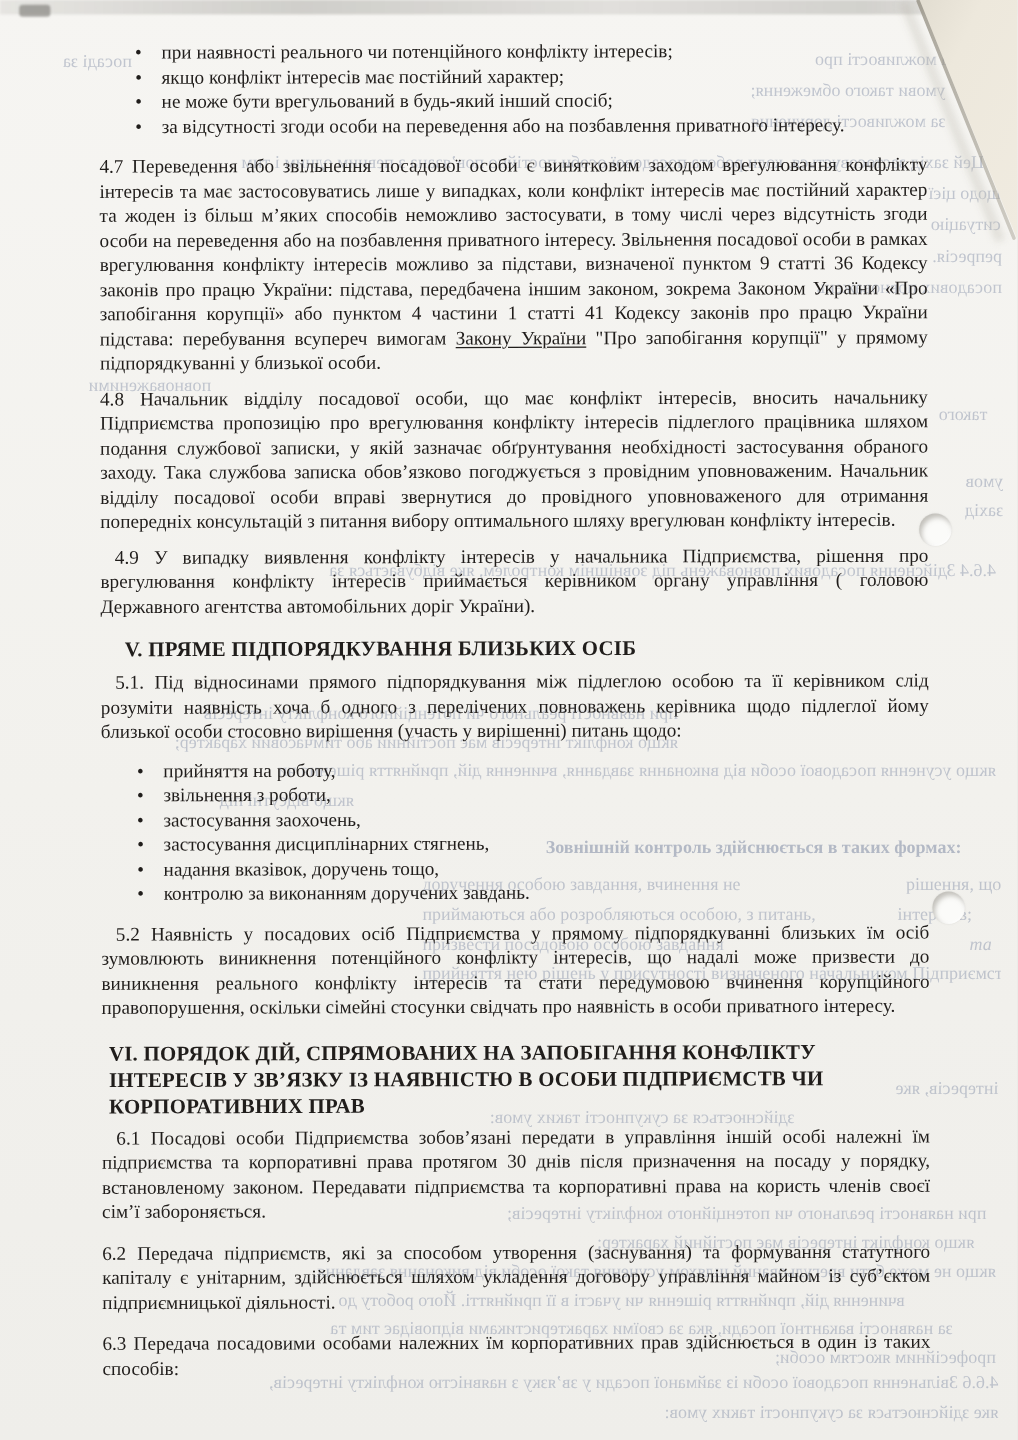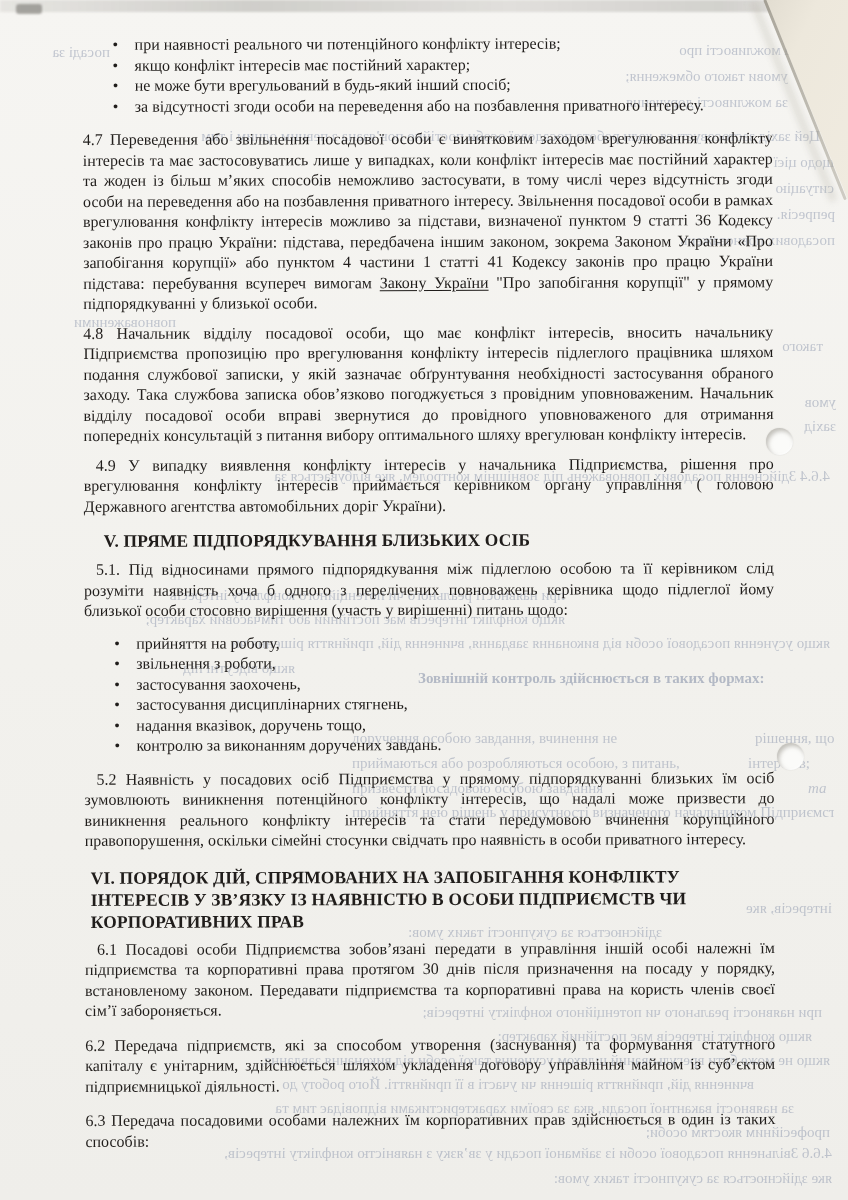--- a/index.html
+++ b/index.html
@@ -91,21 +91,21 @@
       <div class="bleed mir" style="left: 660px; top: 230px; width: 175px;">посадових повноважень</div>
       <div class="bleed mir" style="left: 26px; top: 312px; width: 150px;">повноваженими</div>
       <div class="bleed mir" style="left: 745px; top: 336px; width: 78px;">такого</div>
       <div class="bleed mir" style="left: 790px; top: 392px; width: 46px;">умов</div>
       <div class="bleed mir" style="left: 788px; top: 416px; width: 48px;">захід</div>
       <div class="bleed mir" style="left: 58px; top: 466px; width: 772px;">4.6.4 Здійснення посадових повноважень під зовнішнім контролем, яке відбувається за</div>
       <div class="bleed mir" style="left: 95px; top: 585px; width: 470px;">при наявності реального чи потенційного конфлікту інтересів</div>
       <div class="bleed mir" style="left: 95px; top: 609px; width: 470px;">якщо конфлікт інтересів має постійний або тимчасовий характер;</div>
       <div class="bleed mir" style="left: 58px; top: 633px; width: 772px;">якщо усунення посадової особи від виконання завдання, вчинення дій, прийняття рішення чи</div>
       <div class="bleed mir" style="left: 95px; top: 658px; width: 200px;">якщо відсутні під</div>
-      <div class="bleed bold" style="left: 418px; top: 668px; width: 420px;">Зовнішній контроль здійснюється в таких формах:</div>
+      <div class="bleed bold" style="left: 418px; top: 697px; width: 420px; text-align: center;">Зовнішній контроль здійснюється в таких формах:</div>
       <div class="bleed" style="left: 352px; top: 728px; width: 335px;">доручення особою завдання, вчинення не</div>
       <div class="bleed" style="left: 735px; top: 728px; width: 100px; margin-left: 20px;">рішення, що</div>
       <div class="bleed" style="left: 352px; top: 753px; width: 392px;">приймаються або розробляються особою, з питань,</div>
       <div class="bleed" style="left: 748px; top: 753px; width: 86px;">інтересів;</div>
       <div class="bleed" style="left: 352px; top: 778px; width: 302px;">призвести посадовою особою завдання</div>
       <div class="bleed" style="left: 808px; top: 778px; width: 26px; font-style: italic;">та</div>
       <div class="bleed" style="left: 352px; top: 802px; width: 482px;">прийняття нею рішень у присутності визначеного начальником Підприємства працівника.</div>
       <div class="bleed mir" style="left: 700px; top: 898px; width: 132px;">інтересів, яке</div>
       <div class="bleed mir" style="left: 330px; top: 922px; width: 332px;">здійснюється за сукупності таких умов:</div>
       <div class="bleed mir" style="left: 400px; top: 1002px; width: 422px;">при наявності реального чи потенційного конфлікту інтересів;</div>

